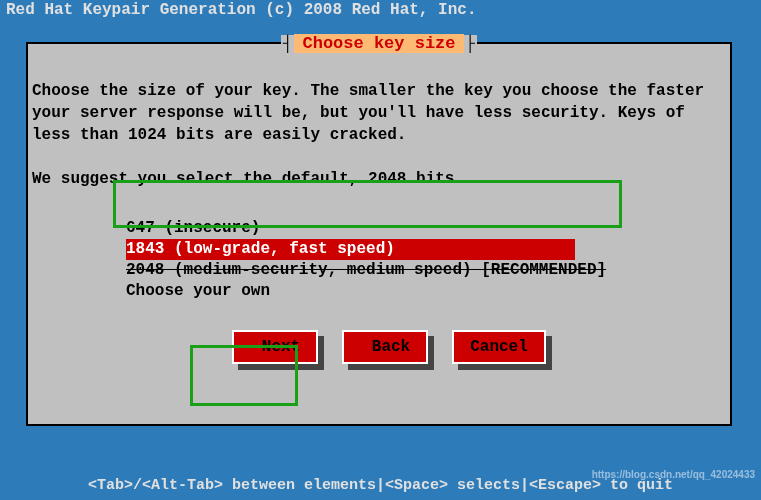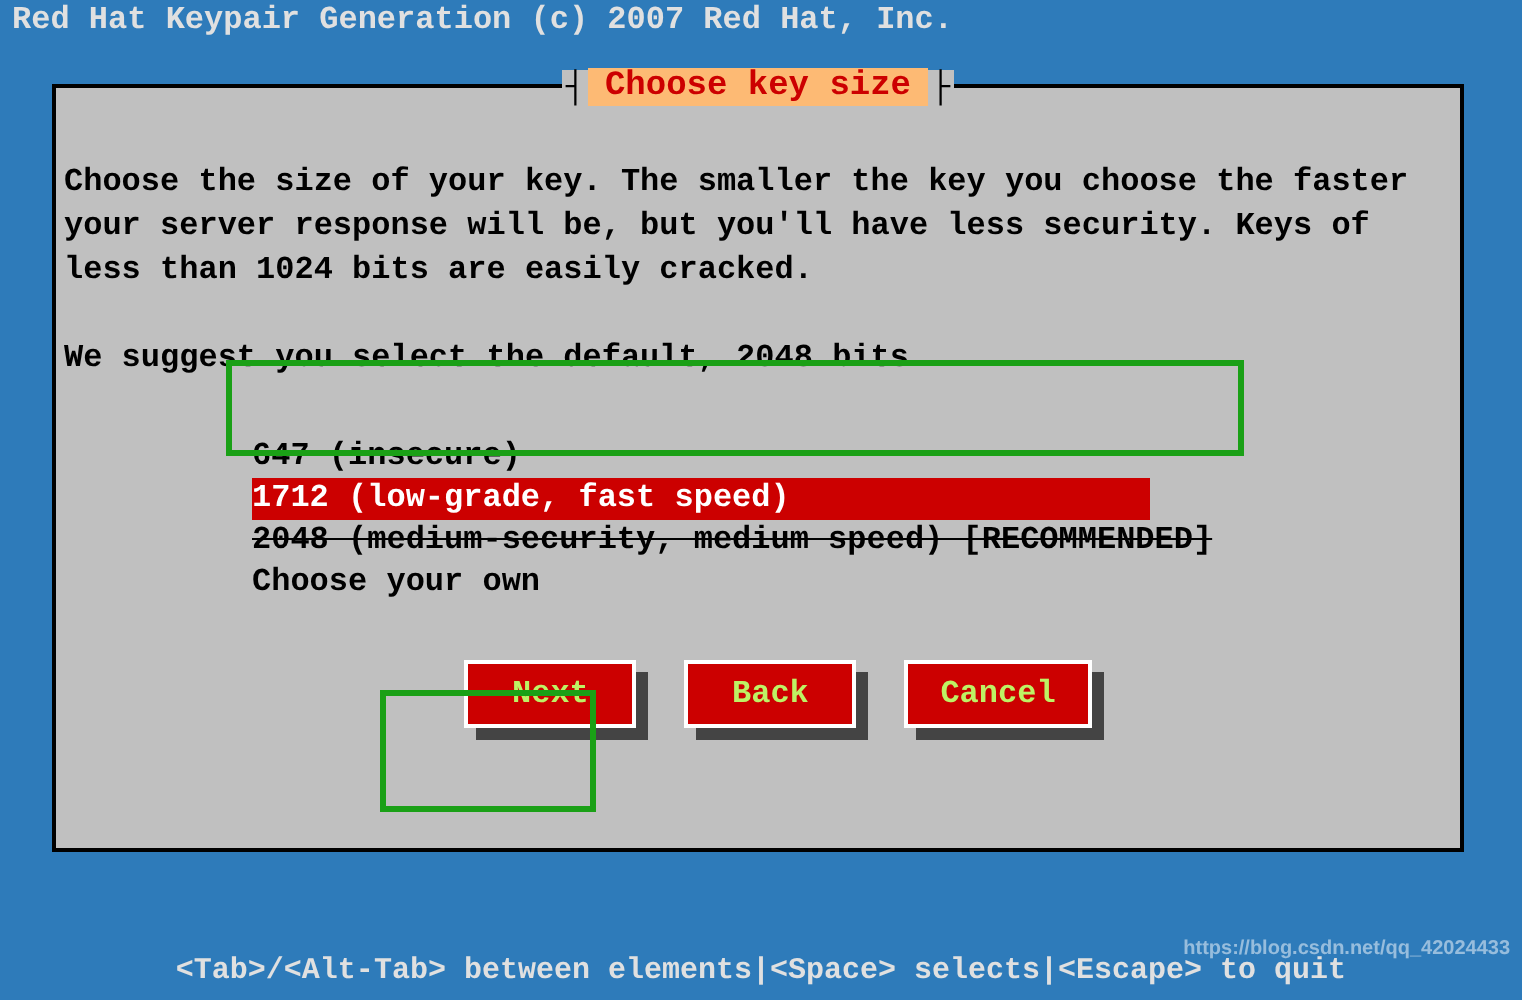--- a/index.html
+++ b/index.html
@@ -109,24 +109,24 @@
     top: 6px;
     left: 6px;
     width: 100%;
     height: 100%;
     background: #444;
   }
   .tui-button {
     position: relative;
     background: #cc0000;
     border: 2px solid #fff;
-    color: #bef264;
+    color: #000000;
     padding: 6px 16px;
     min-width: 86px;
-    text-align: center;
+    text-align: right;
     font-family: inherit;
     font-size: 16px;
     font-weight: bold;
     cursor: pointer;
   }
   .footer {
     position: absolute;
     bottom: 6px;
     left: 0;
     right: 0;
@@ -144,38 +144,38 @@
     bottom: 20px;
     color: rgba(255,255,255,0.5);
     font-size: 10px;
     font-weight: bold;
     font-family: Arial, sans-serif;
   }
 </style>
 </head>
 <body>
 
-<div class="title-bar">Red Hat Keypair Generation (c) 2007 Red Hat, Inc.</div>
+<div class="title-bar">Red Hat Keypair Generation (c) 2008 Red Hat, Inc.</div>
 
 <div class="dialog">
   <div class="dialog-title">
     <span class="lbracket">┤</span>
     <span class="label">Choose key size</span>
     <span class="rbracket">├</span>
   </div>
 
   <div class="dialog-body">
     <div class="body-text">Choose the size of your key. The smaller the key you choose the faster</div>
     <div class="body-text">your server response will be, but you'll have less security. Keys of</div>
     <div class="body-text">less than 1024 bits are easily cracked.</div>
     <div class="body-text" style="margin-top:22px">We suggest you select the default, 2048 bits.</div>
 
     <div class="options">
       <div><span class="option strike">647 (insecure)</span></div>
-      <div><span class="option selected">1712 (low-grade, fast speed)</span></div>
+      <div><span class="option selected">1843 (low-grade, fast speed)</span></div>
       <div><span class="option strike">2048 (medium-security, medium speed) [RECOMMENDED]</span></div>
       <div><span class="option">Choose your own</span></div>
     </div>
 
     <div class="button-row">
       <div class="tui-button-wrap">
         <div class="tui-button-shadow"></div>
         <button class="tui-button">Next</button>
       </div>
       <div class="tui-button-wrap">

